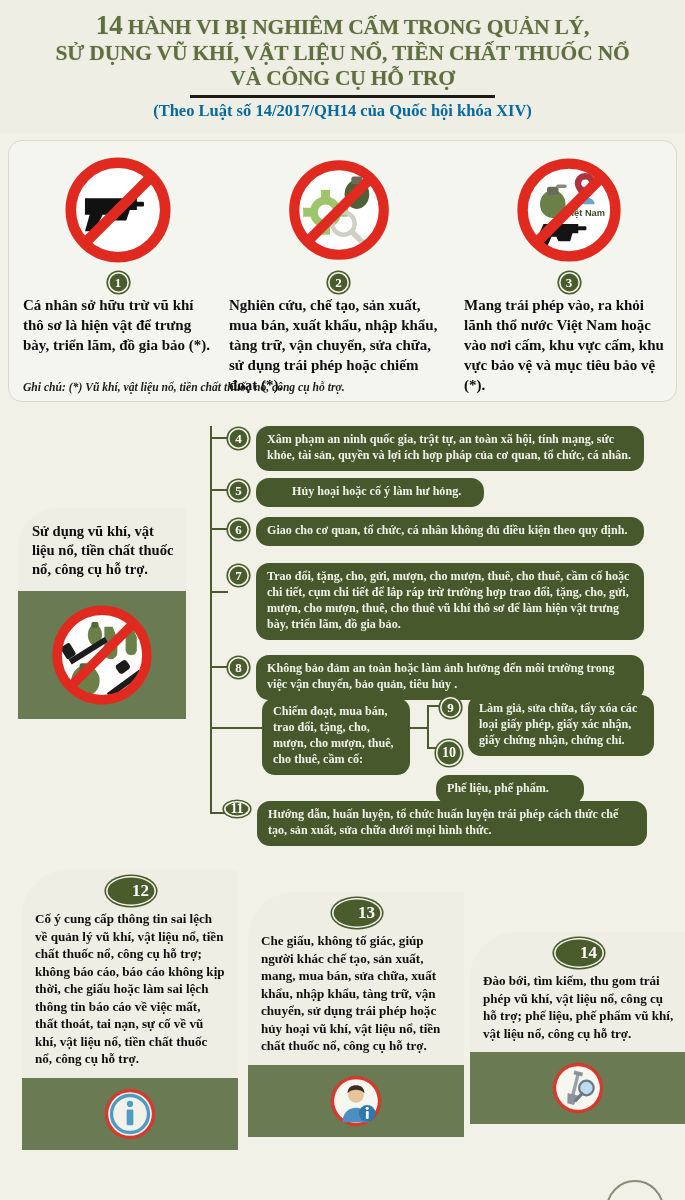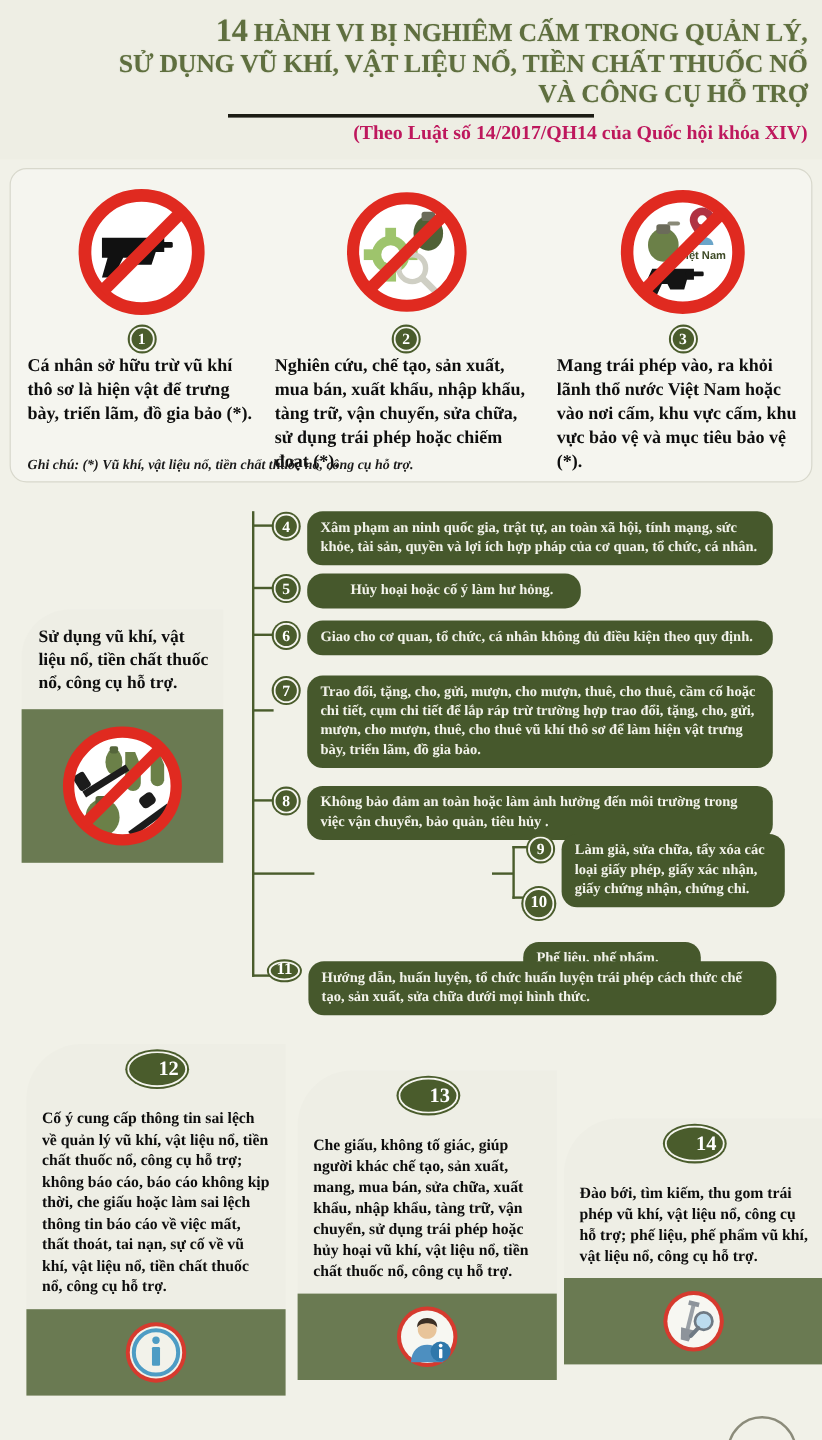--- a/index.html
+++ b/index.html
@@ -7,37 +7,37 @@
     width:685px;height:1200px;overflow:hidden;
     background:#f1f1e8;
     font-family:"Liberation Serif", serif;
     color:#111;
     position:relative;
   }
   
   .header{
     background:#eeeee4;
     padding:10px 12px 12px 12px;
-    text-align:right;
+    text-align:center;
   }
   .title{
     color:#5f6f3f;
     font-weight:bold;
     font-size:21.5px;
     line-height:1.16;
     letter-spacing:-0.2px;
     text-shadow:0 0 1px rgba(95,111,63,.35);
   }
   .title .big{font-size:27px;}
   .title-rule{
     width:305px;height:3px;background:#1c1c14;
     margin:4px auto 3px auto;
   }
   .subtitle{
-    font-weight:bold;font-size:16.5px;color:#be185d;
+    font-weight:bold;font-size:16.5px;color:#0369a1;
     margin-top:2px;
   }
 
   
   .top-panel{
     margin:7px 8px 0 8px;
     background:#f5f5ef;
     border:1px solid #d8d8cc;
     border-radius:14px;
     padding:8px 6px 6px 6px;
@@ -109,21 +109,21 @@
 
   
   .bottom{position:absolute;left:0;top:870px;width:685px;height:330px;}
   .card{position:absolute;width:216px;}
   .card-body{
     background:#eeeee5;
     border-top-left-radius:46px;
     padding:6px 12px 10px 13px;
     box-sizing:border-box;
   }
-  .card .numbadge.lg{margin:0 auto 17px auto;padding-left:20px;}
+  .card .numbadge.lg{margin:0 auto 4px auto;padding-left:20px;}
   .card-text{font-size:13.1px;font-weight:bold;line-height:1.34;color:#0e0e0e;}
   .card-img{background:#6a7a52;height:72px;display:flex;align-items:center;justify-content:center;}
   .card1{left:22px;top:0;}
   .card2{left:248px;top:22px;}
   .card3{left:470px;top:62px;}
 
   .footcircle{
     position:absolute;left:606px;top:1180px;width:54px;height:54px;
     border:2px solid #8b8b7a;border-radius:50%;
   }
@@ -279,33 +279,34 @@
     <div class="gbox" style="width:388px;">Trao đổi, tặng, cho, gửi, mượn, cho mượn, thuê, cho thuê, cầm cố hoặc chi tiết, cụm chi tiết để lắp ráp trừ trường hợp trao đổi, tặng, cho, gửi, mượn, cho mượn, thuê, cho thuê vũ khí thô sơ để làm hiện vật trưng bày, triển lãm, đồ gia bảo.</div>
   </div>
 
   <div class="twig" style="top:258px;width:18px;"></div>
   <div class="node" style="left:228px;top:247px;">
     <div class="numbadge">8</div>
     <div class="gbox" style="width:388px;">Không bảo đảm an toàn hoặc làm ảnh hưởng đến môi trường trong việc vận chuyển, bảo quản, tiêu hủy .</div>
   </div>
 
   <div class="twig" style="top:319px;width:52px;"></div>
+  <div class="gbox" style="position:absolute;left:262px;top:290px;width:148px;">Chiếm đoạt, mua bán, trao đổi, tặng, cho, mượn, cho mượn, thuê, cho thuê, cầm cố:</div>
   <div class="subconn" style="left:410px;top:319px;width:18px;height:2px;"></div>
   <div class="subconn" style="left:427px;top:297px;width:2px;height:44px;"></div>
   <div class="subconn" style="left:427px;top:297px;width:14px;height:2px;"></div>
   <div class="subconn" style="left:427px;top:339px;width:14px;height:2px;"></div>
 
   <div class="node" style="left:440px;top:287px;">
     <div class="numbadge">9</div>
     <div class="gbox" style="width:186px;">Làm giả, sửa chữa, tẩy xóa các loại giấy phép, giấy xác nhận, giấy chứng nhận, chứng chỉ.</div>
   </div>
 
   <div class="node" style="left:436px;top:330px;flex-direction:column;">
     <div class="numbadge" style="width:26px;height:26px;font-size:14px;">10</div>
-    <div class="gbox" style="width:148px;margin-top:19px;font-family:Liberation Serif, serif;">Phế liệu, phế phẩm.</div>
+    <div class="gbox" style="width:148px;margin-top:9px;font-family:Liberation Serif, serif;">Phế liệu, phế phẩm.</div>
   </div>
 
   <div class="twig" style="top:404px;width:18px;"></div>
   <div class="node" style="left:224px;top:391px;">
     <div class="numbadge" style="width:26px;height:16px;font-size:14px;">11</div>
     <div class="gbox" style="width:390px;margin-top:2px;">Hướng dẫn, huấn luyện, tổ chức huấn luyện trái phép cách thức chế tạo, sản xuất, sửa chữa dưới mọi hình thức.</div>
   </div>
 </div>
 
 <div class="bottom">

